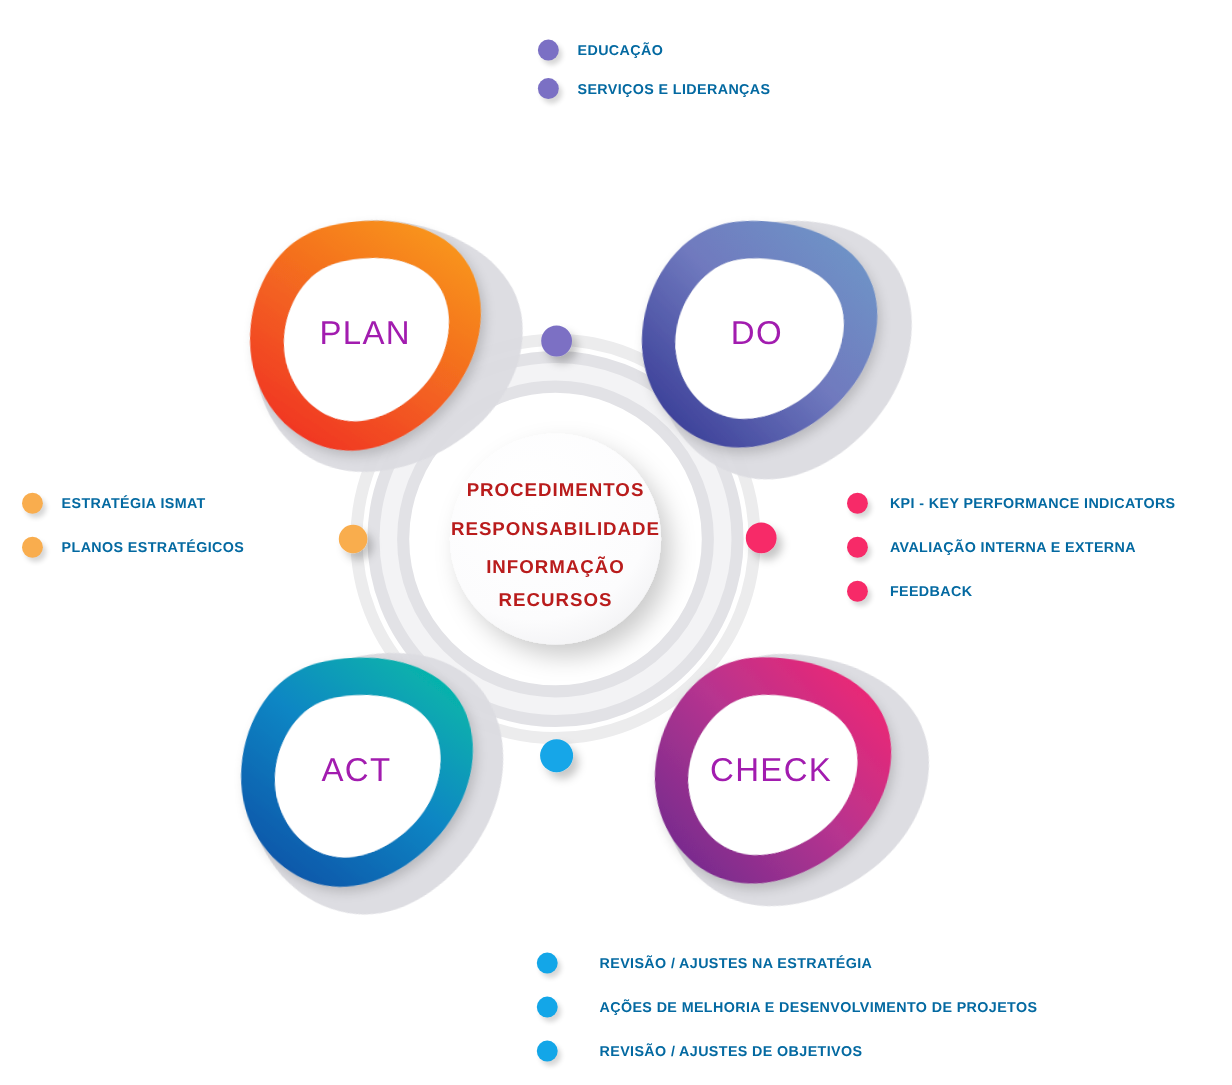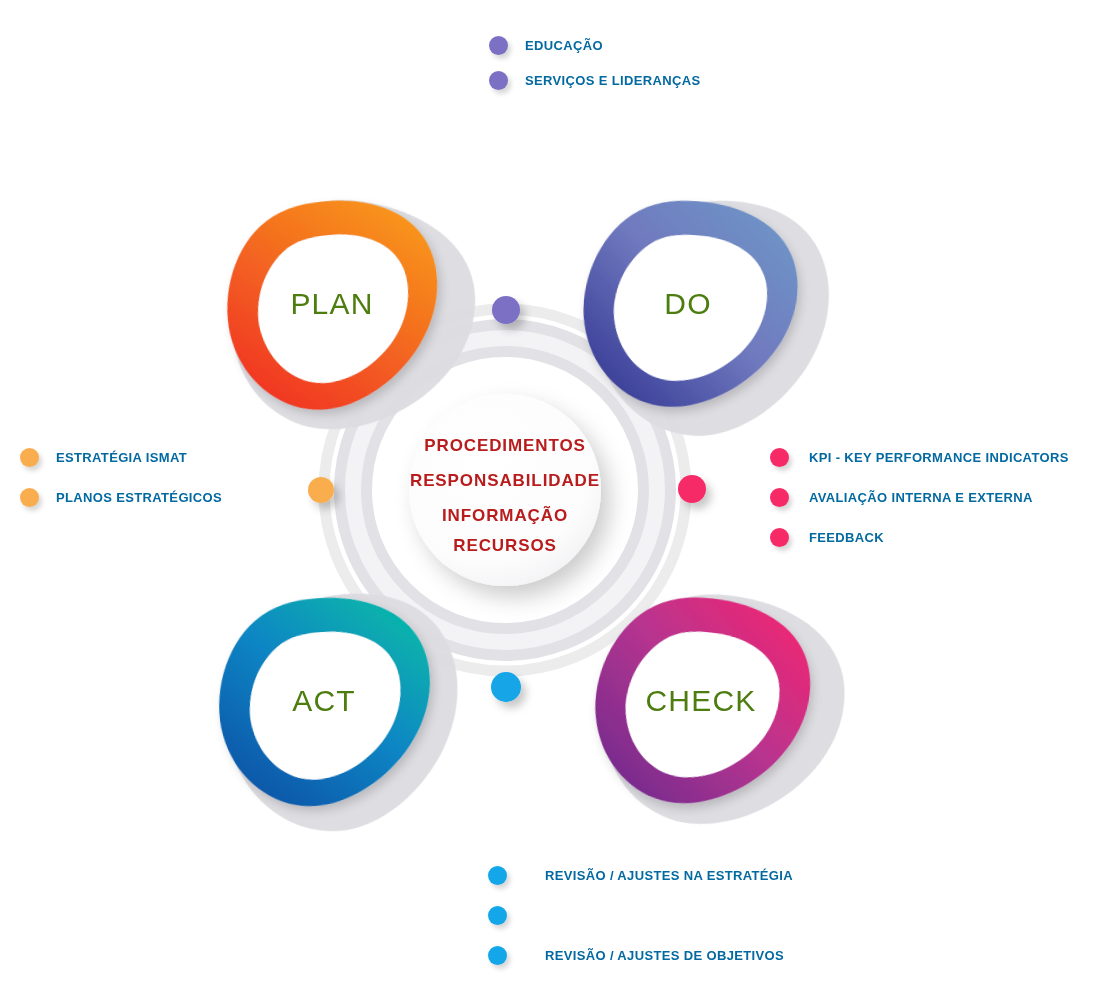--- a/index.html
+++ b/index.html
@@ -69,21 +69,21 @@
     top: 0;
     width: 1120px;
     height: 986px;
   }
   #diagram svg { display: block; }
 
   .blob-label {
     position: absolute;
     font-size: 30px;
     letter-spacing: 1.2px;
-    color: #4d7c0f;
+    color: #a21caf;
     font-weight: normal;
     white-space: nowrap;
     transform: translate(-50%, -50%);
   }
   #label-plan  { left: 332px; top: 304px; }
   #label-do    { left: 688px; top: 304px; }
   #label-act   { left: 324px; top: 701px; }
   #label-check { left: 701px; top: 701px; }
 
   .center-line {
@@ -295,18 +295,19 @@
       <span class="legend-label">FEEDBACK</span>
     </div>
   </div>
 <div class="legend" id="legend-act-group">
     <div class="legend-row">
       <span class="bullet" style="background: rgb(19, 166, 232);"></span>
       <span class="legend-label">REVISÃO / AJUSTES NA ESTRATÉGIA</span>
     </div>
     <div class="legend-row">
       <span class="bullet" style="background: rgb(19, 166, 232);"></span>
+      <span class="legend-label">AÇÕES DE MELHORIA E  DESENVOLVIMENTO DE PROJETOS</span>
     </div>
     <div class="legend-row">
       <span class="bullet" style="background: rgb(19, 166, 232);"></span>
       <span class="legend-label">REVISÃO / AJUSTES DE OBJETIVOS</span>
     </div>
   </div>
 
 </body></html>

